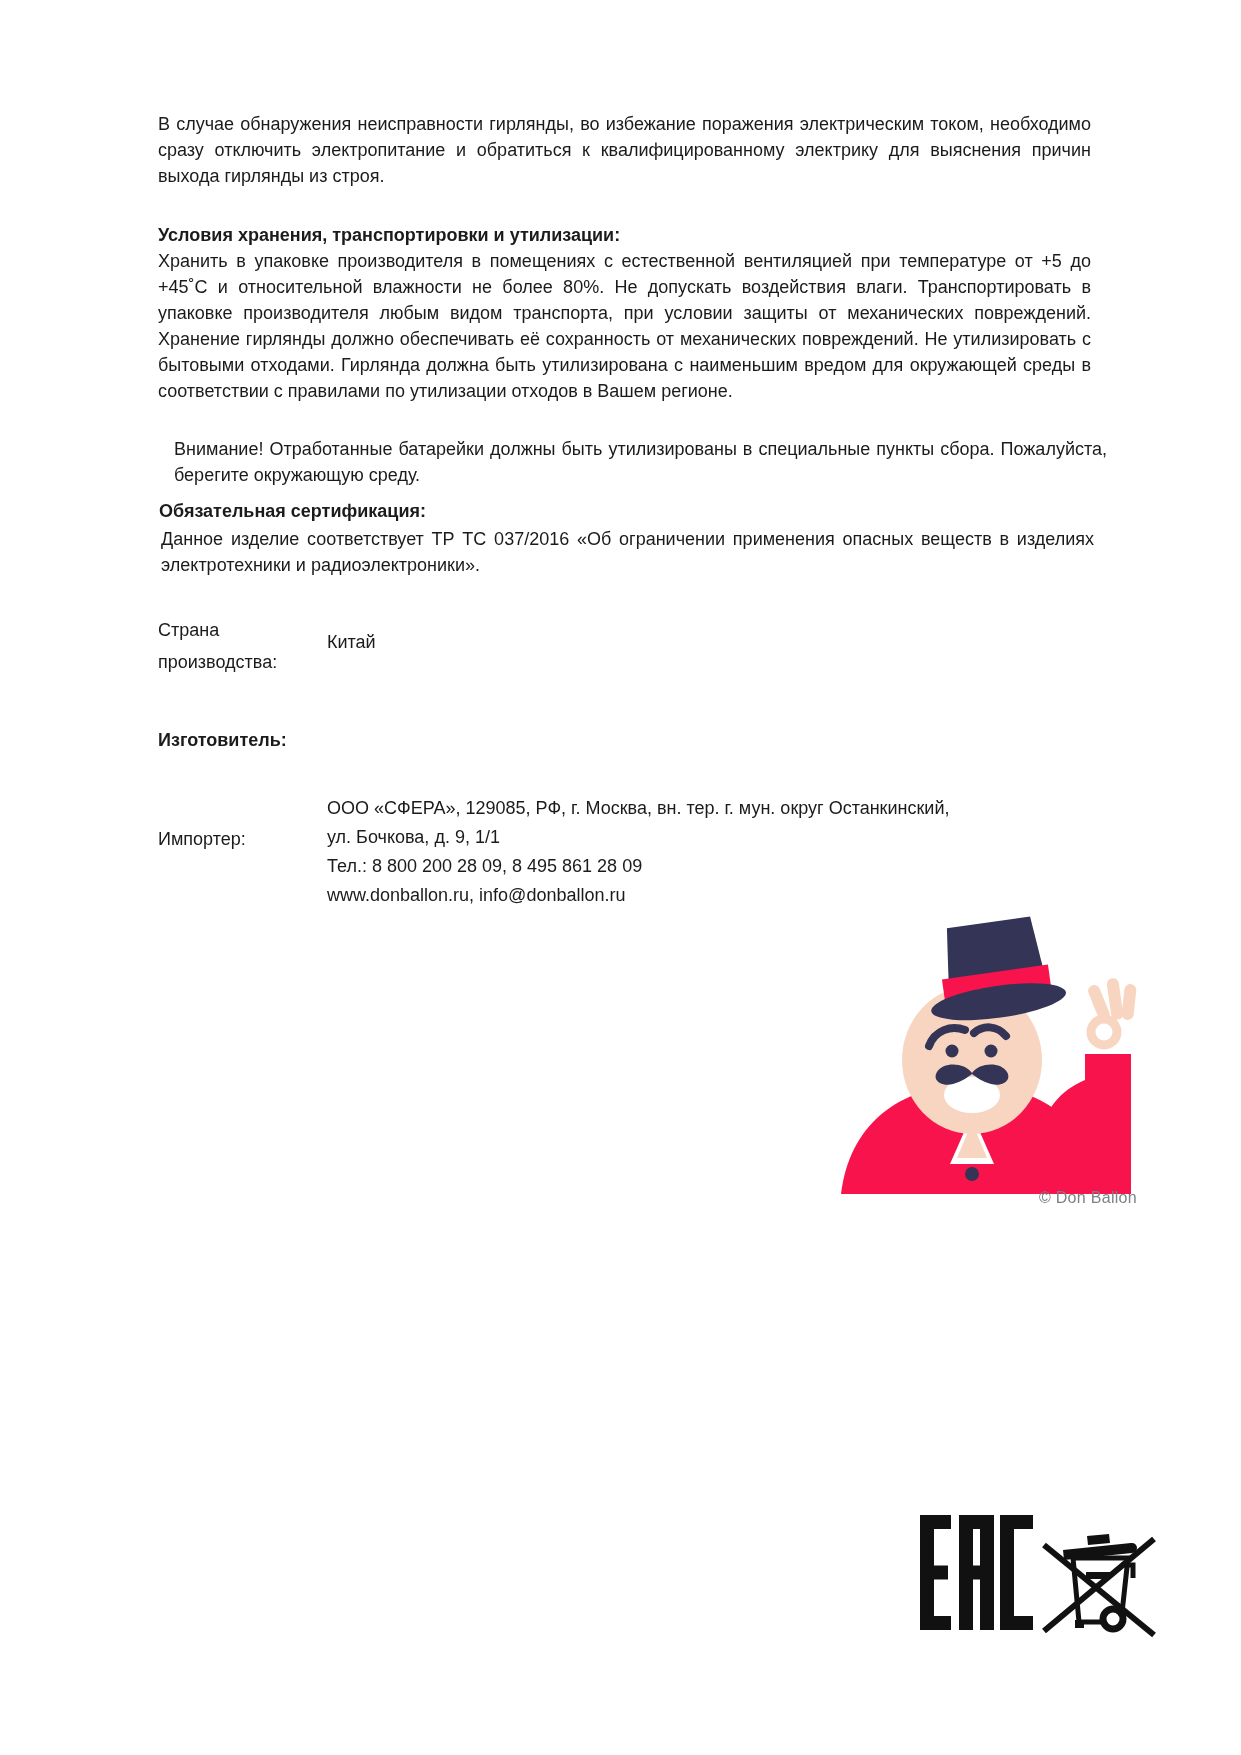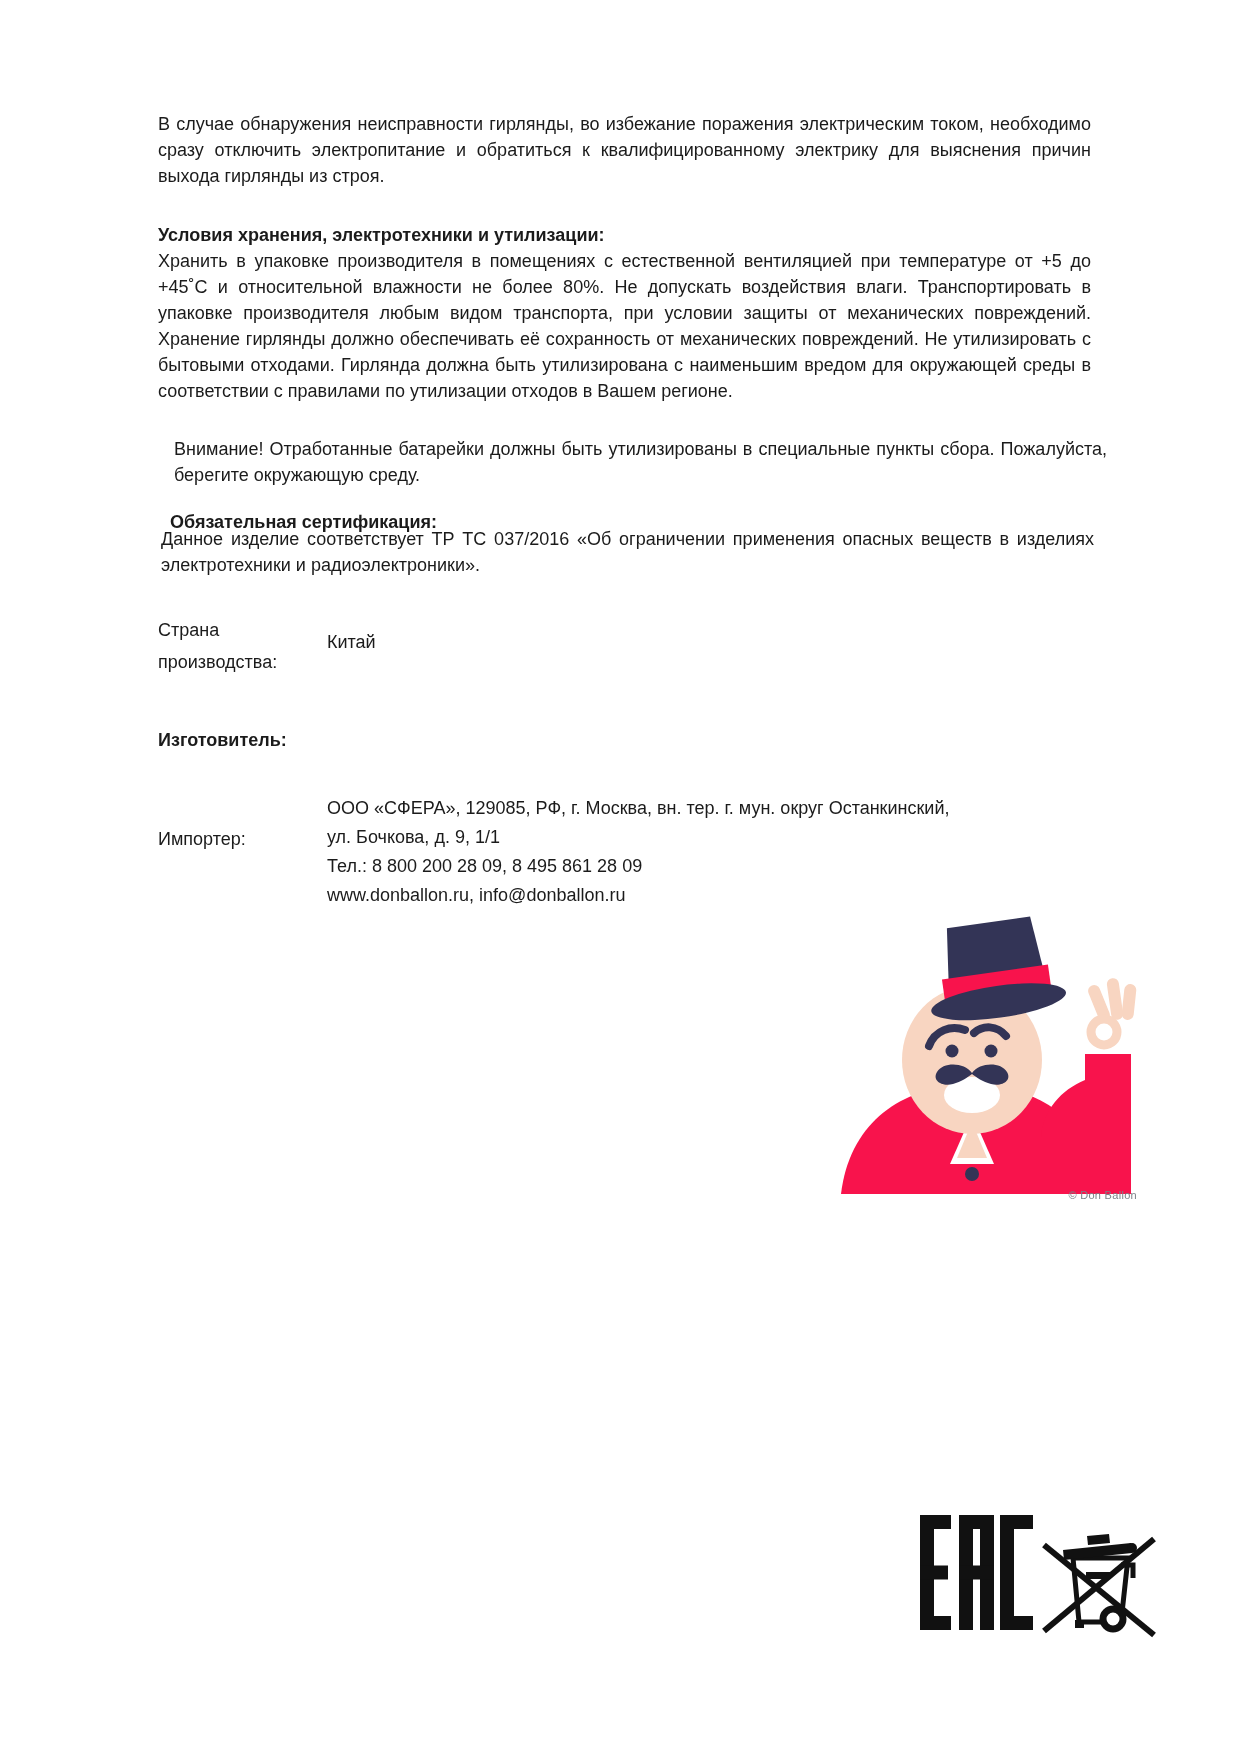--- a/index.html
+++ b/index.html
@@ -11,38 +11,38 @@
     border-radius:16px;
   }
   .blk { position:absolute; left:158px; width:933px; font-size:18px; line-height:26px; }
   .just { text-align:justify; }
   .bold { font-weight:bold; }
   .label-col { position:absolute; left:158px; width:178px; font-size:18px; line-height:32px; }
   .value-col { position:absolute; left:327px; width:751px; font-size:18px; line-height:29px; }
   .mascot-wrap { position:absolute; left:745px; top:826px; width:392px; height:368px; }
   .copyright {
     position:absolute; left:1000px; top:1189px; width:137px;
-    font-size:11px; color:#7b8288; text-align:right; letter-spacing:.3px;
+    font-size:16px; color:#7b8288; text-align:right; letter-spacing:.3px;
   }
   .eac-wrap { position:absolute; left:920px; top:1515px; width:113px; height:115px; }
   .bin-wrap { position:absolute; left:1039px; top:1524px; width:120px; height:116px; }
 </style>
 </head>
 <body>
 
 <div class="page">
 
   <p class="blk just" style="top:111px; margin:0;">В случае обнаружения неисправности гирлянды, во избежание поражения электрическим током, необходимо сразу отключить электропитание и обратиться к квалифицированному электрику для выяснения причин выхода гирлянды из строя.</p>
 
-  <p class="blk bold" style="top:222px; margin:0;">Условия хранения, электротехники и утилизации:</p>
+  <p class="blk bold" style="top:222px; margin:0;">Условия хранения, транспортировки и утилизации:</p>
   <p class="blk just" style="top:248px; margin:0;">Хранить в упаковке производителя в помещениях с естественной вентиляцией при температуре от +5 до +45˚С и относительной влажности не более 80%. Не допускать воздействия влаги. Транспортировать в упаковке производителя любым видом транспорта, при условии защиты от механических повреждений. Хранение гирлянды должно обеспечивать её сохранность от механических повреждений. Не утилизировать с бытовыми отходами. Гирлянда должна быть утилизирована с наименьшим вредом для окружающей среды в соответствии с правилами по утилизации отходов в Вашем регионе.</p>
 
   <p class="blk just" style="top:420px; margin:16px;">Внимание! Отработанные батарейки должны быть утилизированы в специальные пункты сбора. Пожалуйста, берегите окружающую среду.</p>
 
-  <p class="blk bold" style="top:497px; margin:12px;">Обязательная сертификация:</p>
+  <p class="blk bold" style="top:497px; margin:1px;">Обязательная сертификация:</p>
   <p class="blk just" style="top:523px; margin:3px;">Данное изделие соответствует ТР ТС 037/2016 «Об ограничении применения опасных веществ в изделиях электротехники и радиоэлектроники».</p>
 
   <div class="label-col" style="top:614px;">Страна производства:</div>
   <div class="value-col" style="top:628px;">Китай</div>
 
   <div class="label-col" style="top:724px;font-weight:bold;">Изготовитель:</div>
 
   <div class="label-col" style="top:823px;">Импортер:</div>
   <div class="value-col" style="top:794px;">
     <div>ООО «СФЕРА», 129085, РФ, г. Москва, вн. тер. г. мун. округ Останкинский,</div>

